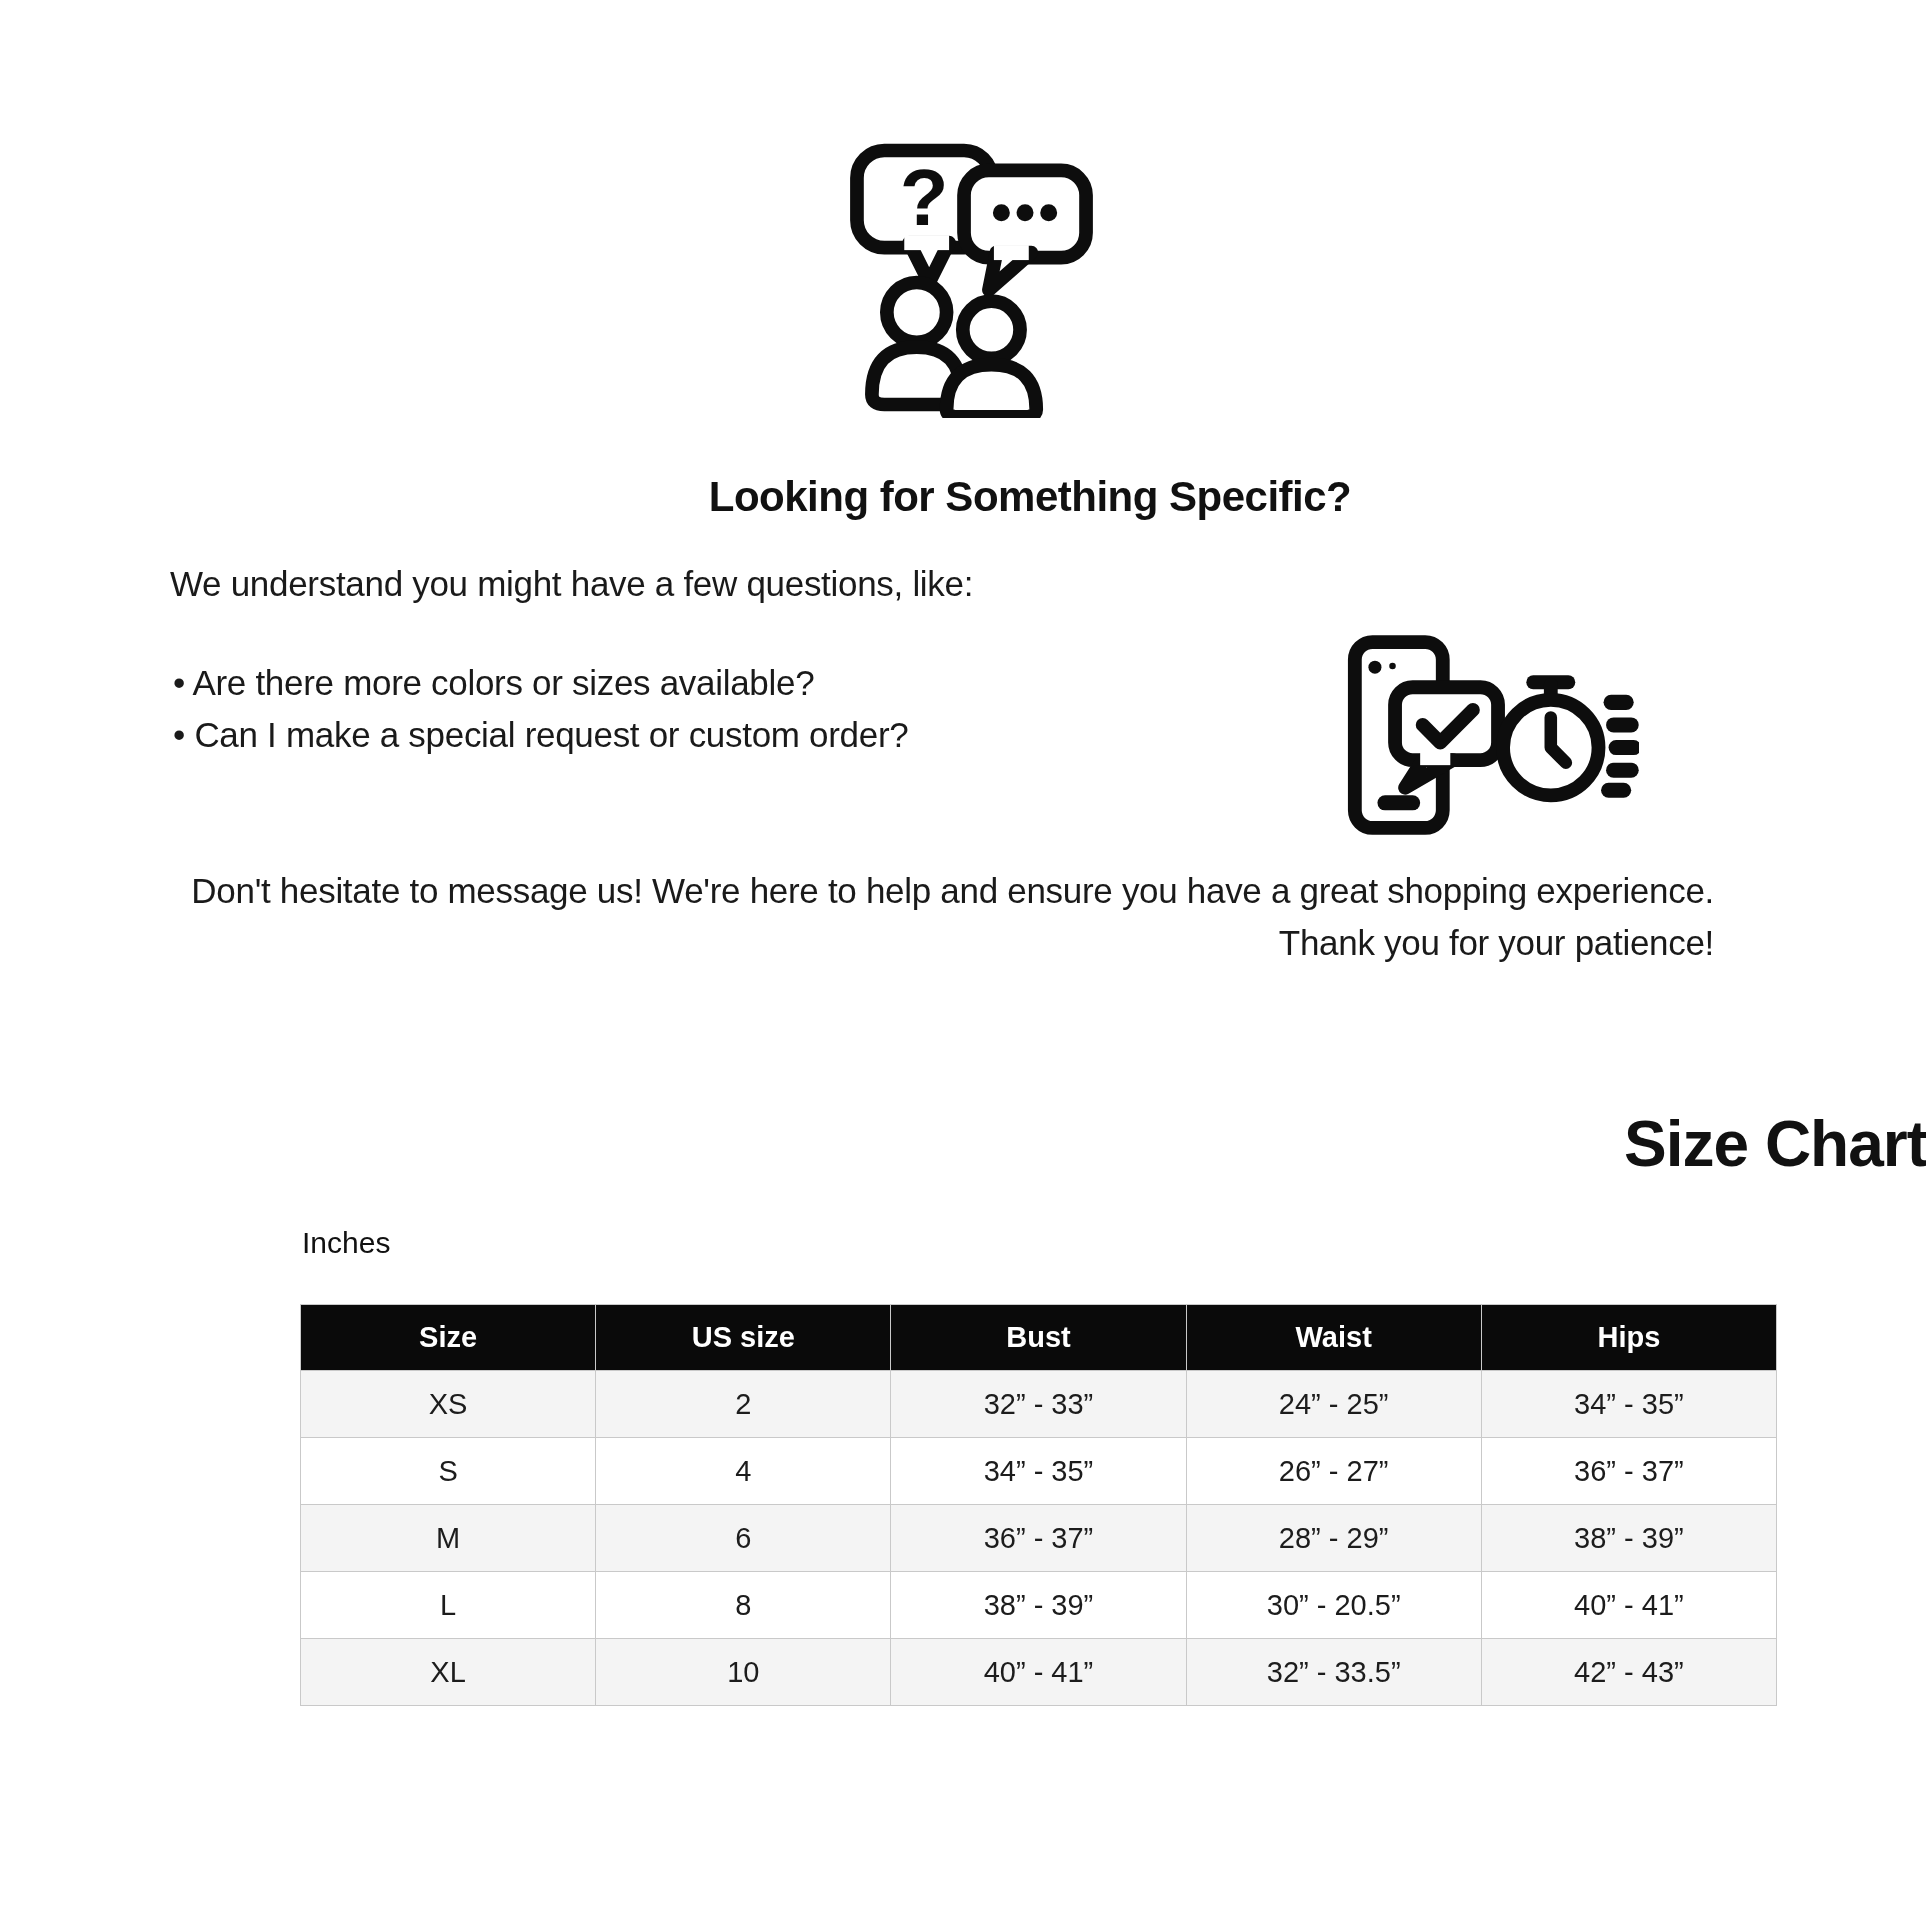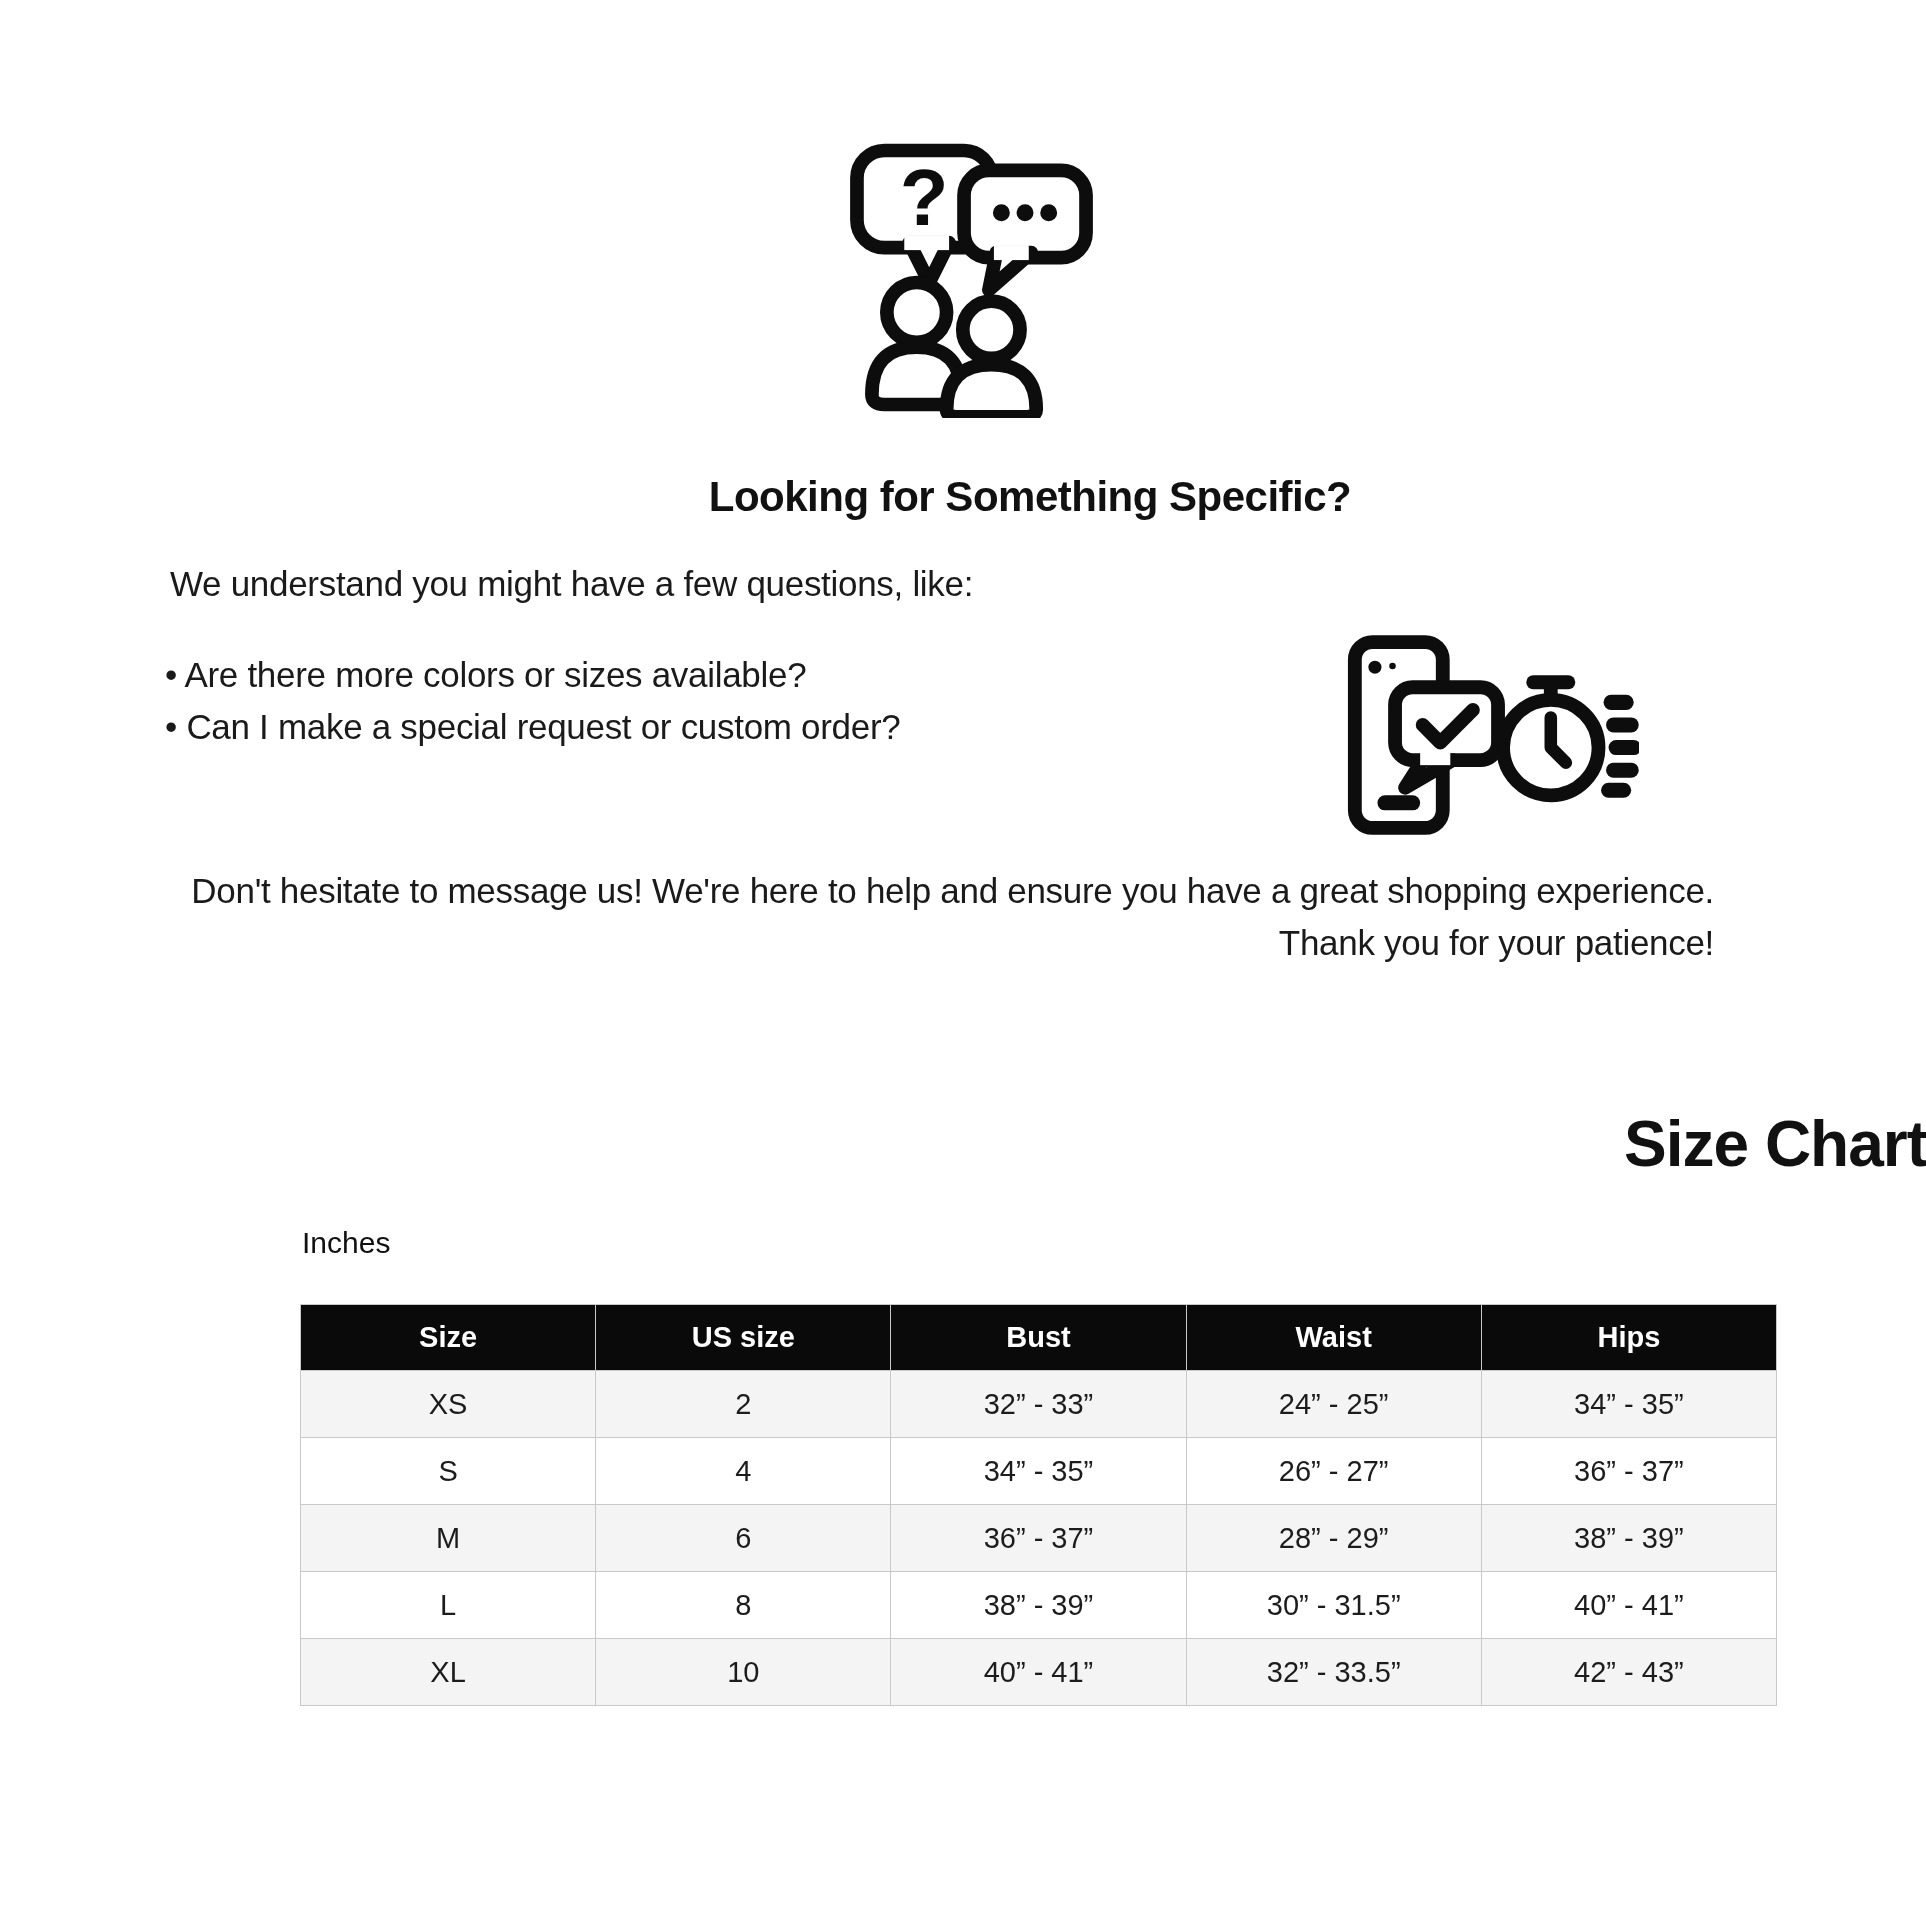--- a/index.html
+++ b/index.html
@@ -18,21 +18,21 @@
   .chat-icon svg, .phone-icon svg { width: 100%; height: 100%; display: block; }
 
   
   .main-heading {
     top: 473px; left: 1030px; transform: translateX(-50%);
     font-size: 42px; font-weight: bold; letter-spacing: -0.5px;
     white-space: nowrap; color: #111;
   }
   .intro-text { left: 170px; top: 564px; font-size: 35px; letter-spacing: -0.3px; }
   .question-list {
-    left: 161px; top: 645px; margin: 4px; padding: 0; list-style: none;
+    left: 161px; top: 645px; margin: 12px; padding: 0; list-style: none;
     font-size: 35px; letter-spacing: -0.3px;
   }
   .question-list li { line-height: 52px; }
   .closing-text {
     left: 170px; top: 865px; width: 1544px;
     font-size: 35px; line-height: 52px; letter-spacing: -0.3px; text-align: right;
   }
 
   
   .phone-icon { left: 1342px; top: 632px; width: 297px; height: 206px; }
@@ -159,21 +159,21 @@
           <td>M</td>
           <td>6</td>
           <td>36” - 37”</td>
           <td>28” - 29”</td>
           <td>38” - 39”</td>
         </tr>
         <tr>
           <td>L</td>
           <td>8</td>
           <td>38” - 39”</td>
-          <td>30” - 31.5”</td>
+          <td>30” - 20.5”</td>
           <td>40” - 41”</td>
         </tr>
         <tr>
           <td>XL</td>
           <td>10</td>
           <td>40” - 41”</td>
           <td>32” - 33.5”</td>
           <td>42” - 43”</td>
         </tr>
       </tbody>

